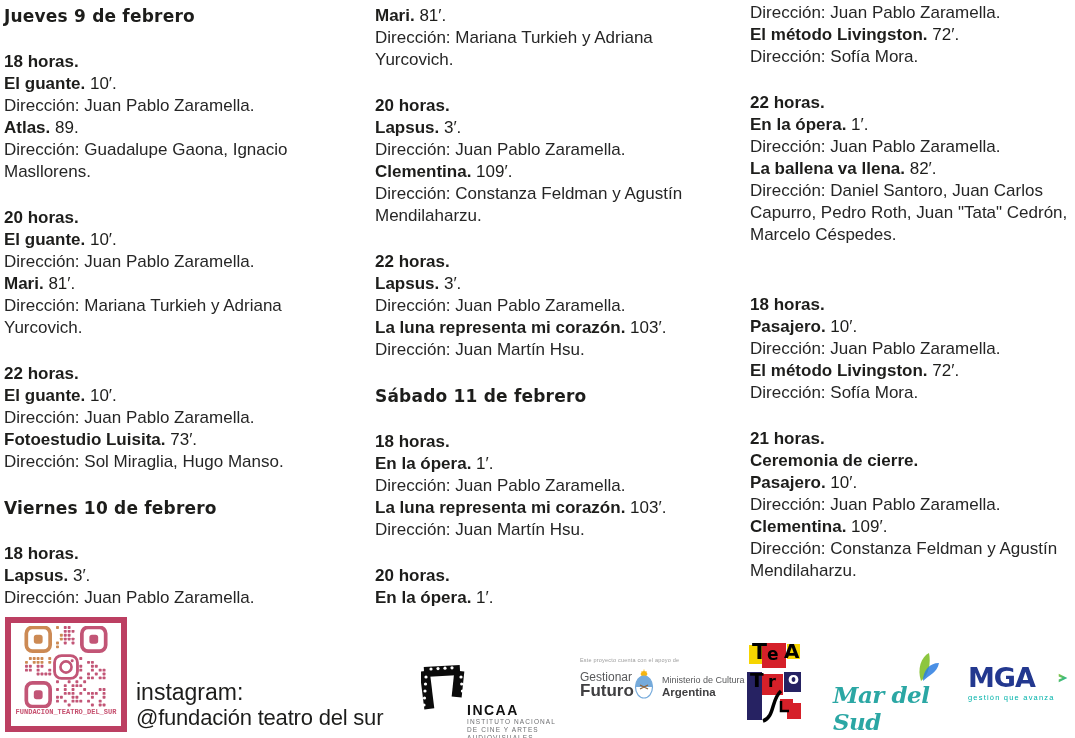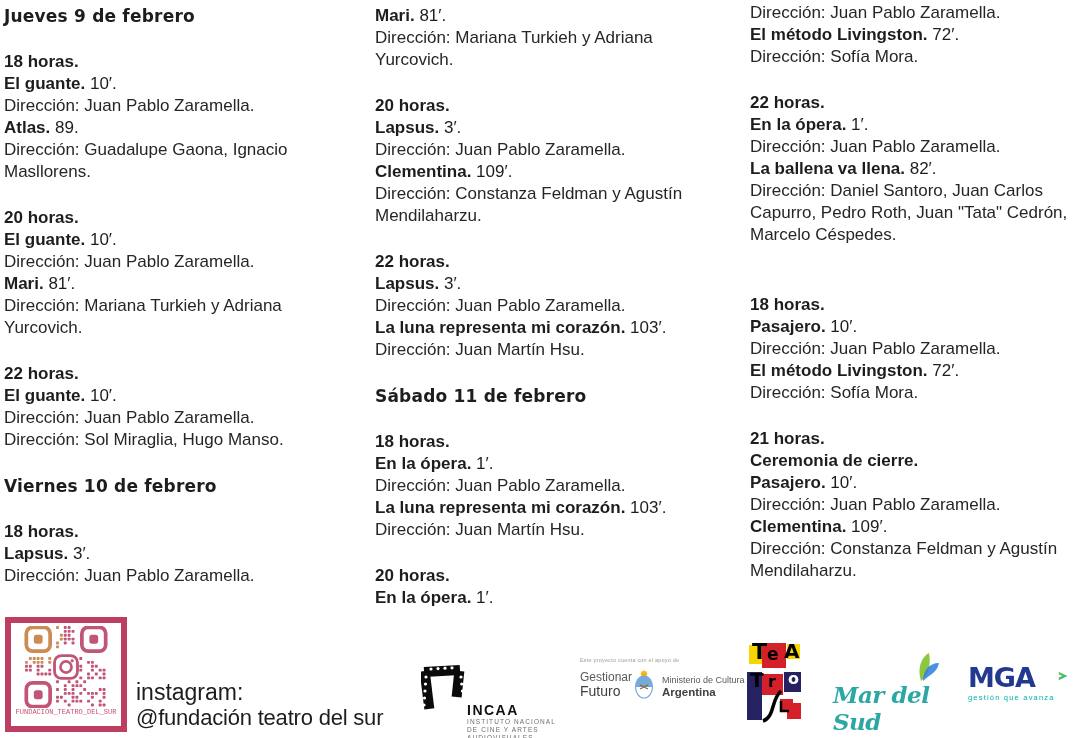--- a/index.html
+++ b/index.html
@@ -12,50 +12,50 @@
   #col-2{left:750px;top:2px;width:322px;}
   .day{font-family:"DejaVu Sans",sans-serif;font-weight:900;font-size:17px;line-height:22px;letter-spacing:.2px;}
   .time{font-weight:700;font-size:17px;line-height:22px;}
   .film{font-size:17px;line-height:22px;}
   .ft{font-weight:700;}
   .fd{font-weight:400;}
   .dir{font-size:17px;line-height:22px;font-weight:400;color:#262626;}
   .gap{height:24px;}
   
   #footer{position:absolute;left:0;top:613px;width:1075px;height:125px;}
-  #qr-box{position:absolute;left:5px;top:4px;width:110px;height:103px;border:6px solid #bc3f62;background:#fff;text-align:center;}
+  #qr-box{position:absolute;left:5px;top:4px;width:110px;height:103px;border:6px solid #bc3f62;background:#fff;text-align:center;font-weight:bold;}
   #qr-box svg{display:block;margin:3px auto 0 auto;}
   #qr-caption{font-family:"Liberation Mono",monospace;font-size:7px;letter-spacing:0;color:#c6506f;white-space:nowrap;line-height:9px;}
   #insta{position:absolute;left:136px;top:66px;}
   #insta-label{font-size:23px;font-weight:400;line-height:26px;}
   #insta-handle{font-size:22px;font-weight:400;line-height:26px;letter-spacing:-.2px;}
   #incaa{position:absolute;left:421px;top:44px;}
   #incaa-icon{position:absolute;left:0;top:6px;}
   #incaa-text{position:absolute;left:46px;top:2px;width:130px;margin-top:44px;}
   #incaa-name{font-weight:700;font-size:14px;letter-spacing:1.5px;color:#111;line-height:15px;}
   .incaa-sub{font-size:6.5px;letter-spacing:1.1px;color:#6d6e71;line-height:8px;}
   #support{position:absolute;left:580px;top:44px;width:200px;}
   #support-note{font-size:5.5px;color:#9b9b9b;letter-spacing:.2px;}
   #gestionar{position:absolute;left:0;top:14px;font-size:12px;color:#58595b;line-height:13px;}
-  #futuro{position:absolute;left:0;top:27px;font-size:14px;font-weight:400;color:#414042;line-height:14px;}
+  #futuro{position:absolute;left:0;top:27px;font-size:17px;font-weight:700;color:#414042;line-height:14px;}
   #coat{position:absolute;left:52px;top:12px;}
   #ministry{position:absolute;left:82px;top:18px;}
   #ministry-l1{font-size:9px;color:#58595b;line-height:11px;}
   #ministry-l2{font-size:11.5px;font-weight:700;color:#414042;line-height:13px;}
   
   #teatro{position:absolute;left:747px;top:28px;width:54px;height:84px;}
   .tq{position:absolute;}
   .tl{position:absolute;font-family:"DejaVu Sans",sans-serif;font-weight:900;color:#000;}
   
   #mardelsud{position:absolute;left:833px;top:38px;width:115px;height:70px;}
   #mds-text{position:absolute;left:0;top:30px;font-style:italic;font-weight:700;font-size:23px;color:#2ba7a4;letter-spacing:-.5px;font-family:"DejaVu Serif",serif;}
   #mds-leaf{position:absolute;left:76px;top:0px;}
   
   #mga{position:absolute;left:968px;top:50px;width:100px;}
-  #mga-row{display:flex;align-items:flex-start;gap:23px;}
+  #mga-row{display:flex;align-items:center;gap:23px;}
   #mga-text{font-family:"DejaVu Sans",sans-serif;font-weight:900;font-size:27px;color:#23388f;letter-spacing:-1px;line-height:30px;}
   #mga-tagline{font-size:7.5px;color:#00b2a9;letter-spacing:1.2px;margin-top:0px;}
 </style>
 </head>
 <body>
 
 <div id="page">
 
   <div class="col" id="col-0">
       <div class="day">Jueves 9 de febrero</div>
@@ -68,20 +68,21 @@
       <div class="gap"></div>
       <div class="time">20 horas.</div>
       <div class="film"><span class="ft">El guante.</span><span class="fd"> 10′.</span></div>
       <div class="dir">Dirección: Juan Pablo Zaramella.</div>
       <div class="film"><span class="ft">Mari.</span><span class="fd"> 81′.</span></div>
       <div class="dir">Dirección: Mariana Turkieh y Adriana Yurcovich.</div>
       <div class="gap"></div>
       <div class="time">22 horas.</div>
       <div class="film"><span class="ft">El guante.</span><span class="fd"> 10′.</span></div>
       <div class="dir">Dirección: Juan Pablo Zaramella.</div>
+      <div class="film"><span class="ft">Fotoestudio Luisita.</span><span class="fd"> 73′.</span></div>
       <div class="dir">Dirección: Sol Miraglia, Hugo Manso.</div>
       <div class="gap"></div>
       <div class="day">Viernes 10 de febrero</div>
       <div class="gap"></div>
       <div class="time">18 horas.</div>
       <div class="film"><span class="ft">Lapsus.</span><span class="fd"> 3′.</span></div>
       <div class="dir">Dirección: Juan Pablo Zaramella.</div>
     </div>
   <div class="col" id="col-1">
       <div class="film"><span class="ft">Mari.</span><span class="fd"> 81′.</span></div>

